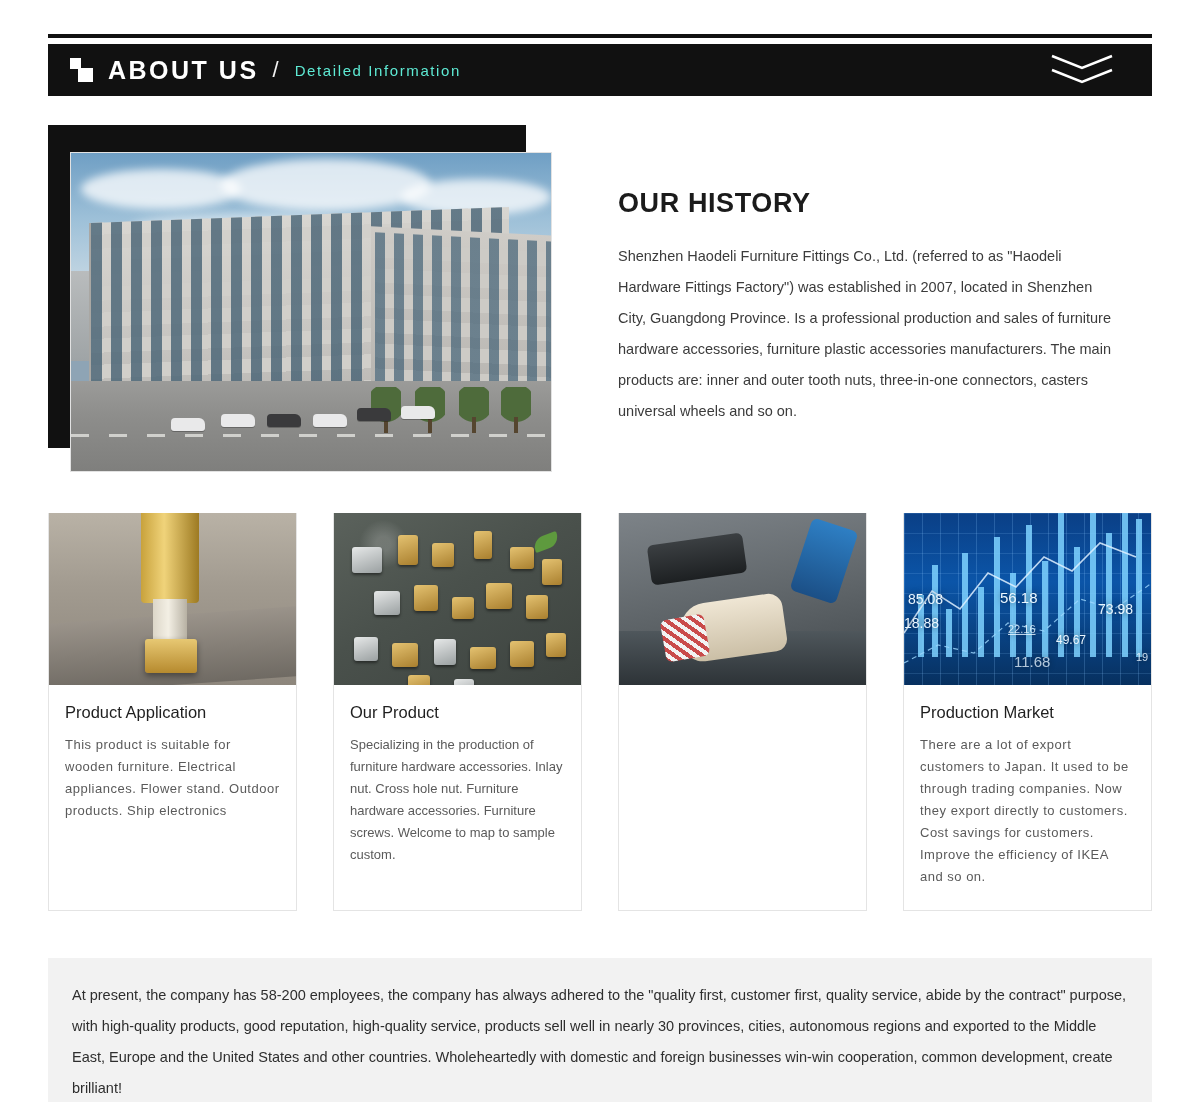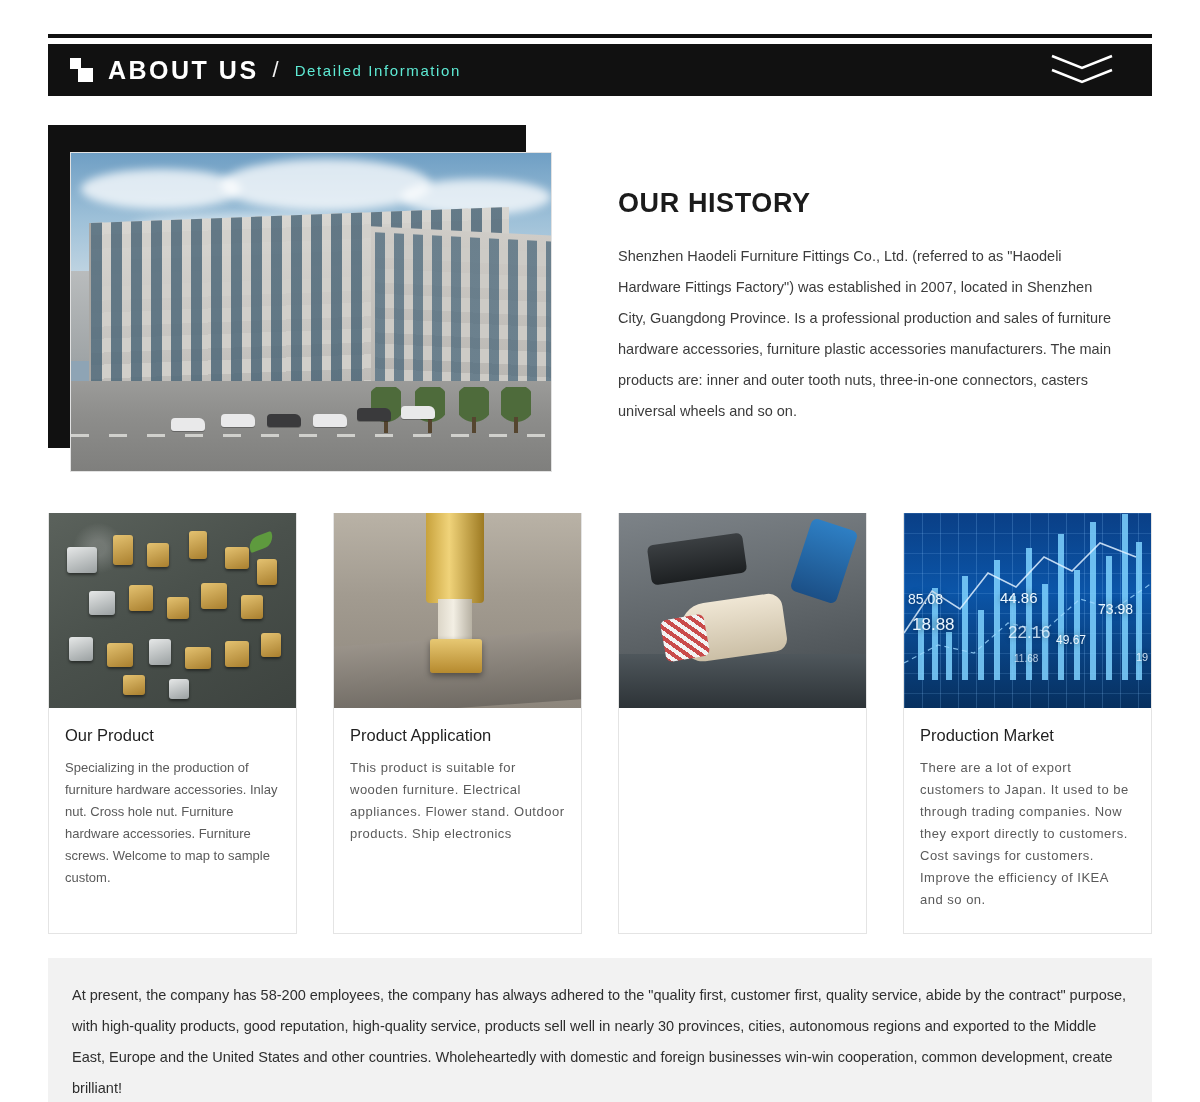--- a/index.html
+++ b/index.html
@@ -209,21 +209,21 @@
     display: flex;
     gap: 36px;
   }
   .card {
     width: 249px;
     background: #ffffff;
     border: 1px solid #e4e4e4;
     border-top: none;
   }
   .card-img {
-    height: 195px;
+    height: 172px;
     overflow: hidden;
     position: relative;
     padding-left: 12px;
   }
   .card-body { padding: 18px 16px 22px 16px; }
   .card-title {
     font-size: 16.5px;
     color: #1f1f1f;
     margin: 0 0 12px 0;
     font-weight: 400;
@@ -410,20 +410,35 @@
       <div class="car" style="left:100px; bottom:40px"></div>
     </div>
     <div class="history-text">
       <h2 class="history-title">OUR HISTORY</h2>
       <p class="history-body">Shenzhen Haodeli Furniture Fittings Co., Ltd. (referred to as "Haodeli Hardware Fittings Factory") was established in 2007, located in Shenzhen City, Guangdong Province. Is a professional production and sales of furniture hardware accessories, furniture plastic accessories manufacturers. The main products are: inner and outer tooth nuts, three-in-one connectors, casters universal wheels and so on.</p>
     </div>
   </div>
 
   <div class="cards">
 
+    <div class="card card-2">
+      <div class="card-img">
+        <div class="img-machine">
+          <span class="m-plate"></span>
+          <span class="m-spindle"></span>
+          <span class="m-tip"></span>
+          <span class="m-nut"></span>
+        </div>
+      </div>
+      <div class="card-body">
+        <h3 class="card-title">Product Application</h3>
+        <p class="card-text">This product is suitable for wooden furniture. Electrical appliances. Flower stand. Outdoor products. Ship electronics</p>
+      </div>
+    </div>
+
     <div class="card card-1">
       <div class="card-img">
         <div class="img-nuts">
           <span class="leaf"></span>
           <span class="nut steel" style="left:18px;  top:34px;  width:30px; height:26px;"></span>
           <span class="nut brass" style="left:64px;  top:22px;  width:20px; height:30px;"></span>
           <span class="nut brass" style="left:98px;  top:30px;  width:22px; height:24px;"></span>
           <span class="nut brass" style="left:140px; top:18px;  width:18px; height:28px;"></span>
           <span class="nut brass" style="left:176px; top:34px;  width:24px; height:22px;"></span>
           <span class="nut brass" style="left:208px; top:46px;  width:20px; height:26px;"></span>
@@ -441,35 +456,20 @@
           <span class="nut brass" style="left:74px;  top:162px; width:22px; height:20px;"></span>
           <span class="nut steel" style="left:120px; top:166px; width:20px; height:20px;"></span>
         </div>
       </div>
       <div class="card-body">
         <h3 class="card-title">Our Product</h3>
         <p class="card-text">Specializing in the production of furniture hardware accessories. Inlay nut. Cross hole nut. Furniture hardware accessories. Furniture screws. Welcome to map to sample custom.</p>
       </div>
     </div>
 
-    <div class="card card-2">
-      <div class="card-img">
-        <div class="img-machine">
-          <span class="m-plate"></span>
-          <span class="m-spindle"></span>
-          <span class="m-tip"></span>
-          <span class="m-nut"></span>
-        </div>
-      </div>
-      <div class="card-body">
-        <h3 class="card-title">Product Application</h3>
-        <p class="card-text">This product is suitable for wooden furniture. Electrical appliances. Flower stand. Outdoor products. Ship electronics</p>
-      </div>
-    </div>
-
     <div class="card card-3">
       <div class="card-img">
         <div class="img-work">
           <span class="w-blue"></span>
           <span class="w-tool"></span>
           <span class="w-bench"></span>
           <span class="w-hand"></span>
           <span class="w-cuff"></span>
         </div>
       </div>
@@ -492,26 +492,26 @@
           <span class="candle" style="left:170px; height:110px;"></span>
           <span class="candle" style="left:186px; height:158px;"></span>
           <span class="candle" style="left:202px; height:124px;"></span>
           <span class="candle" style="left:218px; height:166px;"></span>
           <span class="candle" style="left:232px; height:138px;"></span>
           <svg width="249" height="195" viewBox="0 0 249 195" style="position:absolute;inset:0;">
             <polyline points="0,120 28,78 56,96 84,60 112,74 140,44 168,58 196,30 232,44" fill="none" stroke="#dff0ff" stroke-width="1.6" opacity=".85"></polyline>
             <polyline points="0,150 34,132 70,140 104,110 140,118 176,86 210,96 248,70" fill="none" stroke="#9fd8ff" stroke-width="1.2" stroke-dasharray="5 4" opacity=".8"></polyline>
           </svg>
           <span class="chart-num" style="left:4px;  top:78px;  font-size:14px;">85.08</span>
-          <span class="chart-num" style="left:96px; top:76px;  font-size:15px;">44.86</span>
+          <span class="chart-num" style="left:96px; top:76px;  font-size:15px;">56.18</span>
           <span class="chart-num" style="left:194px;top:88px;  font-size:14px;">73.98</span>
-          <span class="chart-num" style="left:8px;  top:102px; font-size:17px;">18.88</span>
-          <span class="chart-num" style="left:104px;top:110px; font-size:17px; opacity:.8;">22.16</span>
+          <span class="chart-num" style="left:0;  top:102px; font-size:14px;">18.88</span>
+          <span class="chart-num" style="left:104px;top:110px; font-size:11px; opacity:.8;text-decoration:underline;">22.16</span>
           <span class="chart-num" style="left:152px;top:120px; font-size:12px;">49.67</span>
-          <span class="chart-num" style="left:110px;top:140px; font-size:10px; opacity:.75;">11.68</span>
+          <span class="chart-num" style="left:110px;top:140px; font-size:15px; opacity:.75;">11.68</span>
           <span class="chart-num" style="left:232px;top:138px; font-size:11px; opacity:.85;">19</span>
         </div>
       </div>
       <div class="card-body">
         <h3 class="card-title">Production Market</h3>
         <p class="card-text">There are a lot of export customers to Japan. It used to be through trading companies. Now they export directly to customers. Cost savings for customers. Improve the efficiency of IKEA and so on.</p>
       </div>
     </div>
 
   </div>

